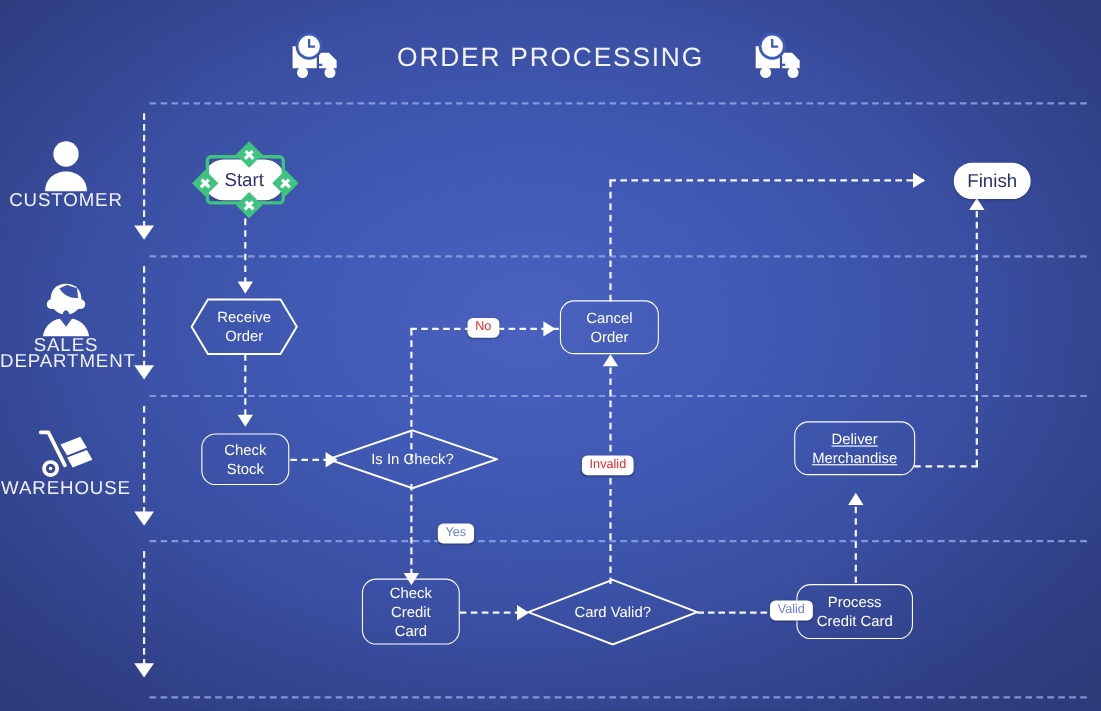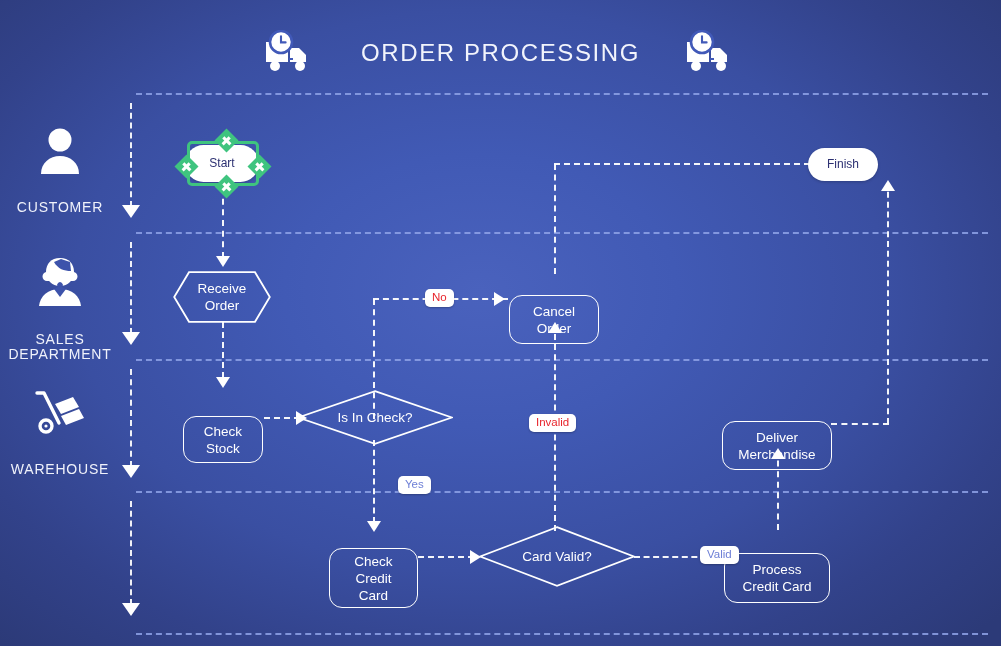--- a/index.html
+++ b/index.html
@@ -67,22 +67,22 @@
   
   .role {
     position: absolute;
     left: 0;
     width: 120px;
     text-align: center;
     color: #f0f2fb;
   }
   .role-icon { display: flex; justify-content: center; align-items: flex-end; height: 50px; }
   .role-label {
-    margin-top: 26px;
-    font-size: 14px;
+    margin-top: 0;
+    font-size: 17px;
     letter-spacing: .8px;
     line-height: 15px;
   }
 
   
   .node {
     position: absolute;
     display: flex;
     align-items: center;
     justify-content: center;
@@ -91,27 +91,26 @@
     font-size: 13.5px;
     line-height: 17px;
     color: #ffffff;
   }
   .node .label { pointer-events: none; white-space: pre-line; }
 
   .node.rounded {
     border: 1.6px solid #ffffff;
     border-radius: 13px;
     background: transparent;
-    margin-top: 22px;
   }
   .node.terminator {
     background: #ffffff;
     color: #2d3172;
     border-radius: 999px;
-    font-size: 12px;
+    font-size: 17px;
     box-shadow: 0 1px 3px rgba(0,0,0,.22);
   }
   .node.hexagon, .node.diamond {
     border: none;
     background: transparent;
   }
   .shape-svg { position: absolute; left: 0; top: 0; width: 100%; height: 100%; }
   .node .label { position: relative; z-index: 2; }
 
   
@@ -336,26 +335,26 @@
 Credit Card</span>
   </div>
 
   <div class="node diamond" style="left:479px; top:526px; width:156px; height:61px;">
     <svg class="shape-svg" viewBox="0 0 156 61" preserveAspectRatio="none" xmlns="http://www.w3.org/2000/svg">
       <polygon points="78,1.2 154.8,30.5 78,59.8 1.2,30.5" fill="none" stroke="#ffffff" stroke-width="1.8"></polygon>
     </svg>
     <span class="label">Card Valid?</span>
   </div>
 
-  <div class="node rounded" style="left:722px; top:399px; width:110px; height:49px;">
+  <div class="node rounded" style="left:722px; top:383px; width:110px; height:49px;text-decoration:underline;">
     <span class="label">Deliver
 Merchandise</span>
   </div>
 
-  <div class="node terminator" style="left:808px; top:148px; width:70px; height:33px;">
+  <div class="node terminator" style="left:867px; top:148px; width:70px; height:33px;">
     <span class="label">Finish</span>
   </div>
 
   <div class="edge-label red" style="left:425px; top:289px;">No</div>
   <div class="edge-label blue" style="left:357px; top:476px;">Yes</div>
   <div class="edge-label red" style="left:529px; top:414px;">Invalid</div>
   <div class="edge-label blue" style="left:659px; top:546px;">Valid</div>
 
 </div>
 

